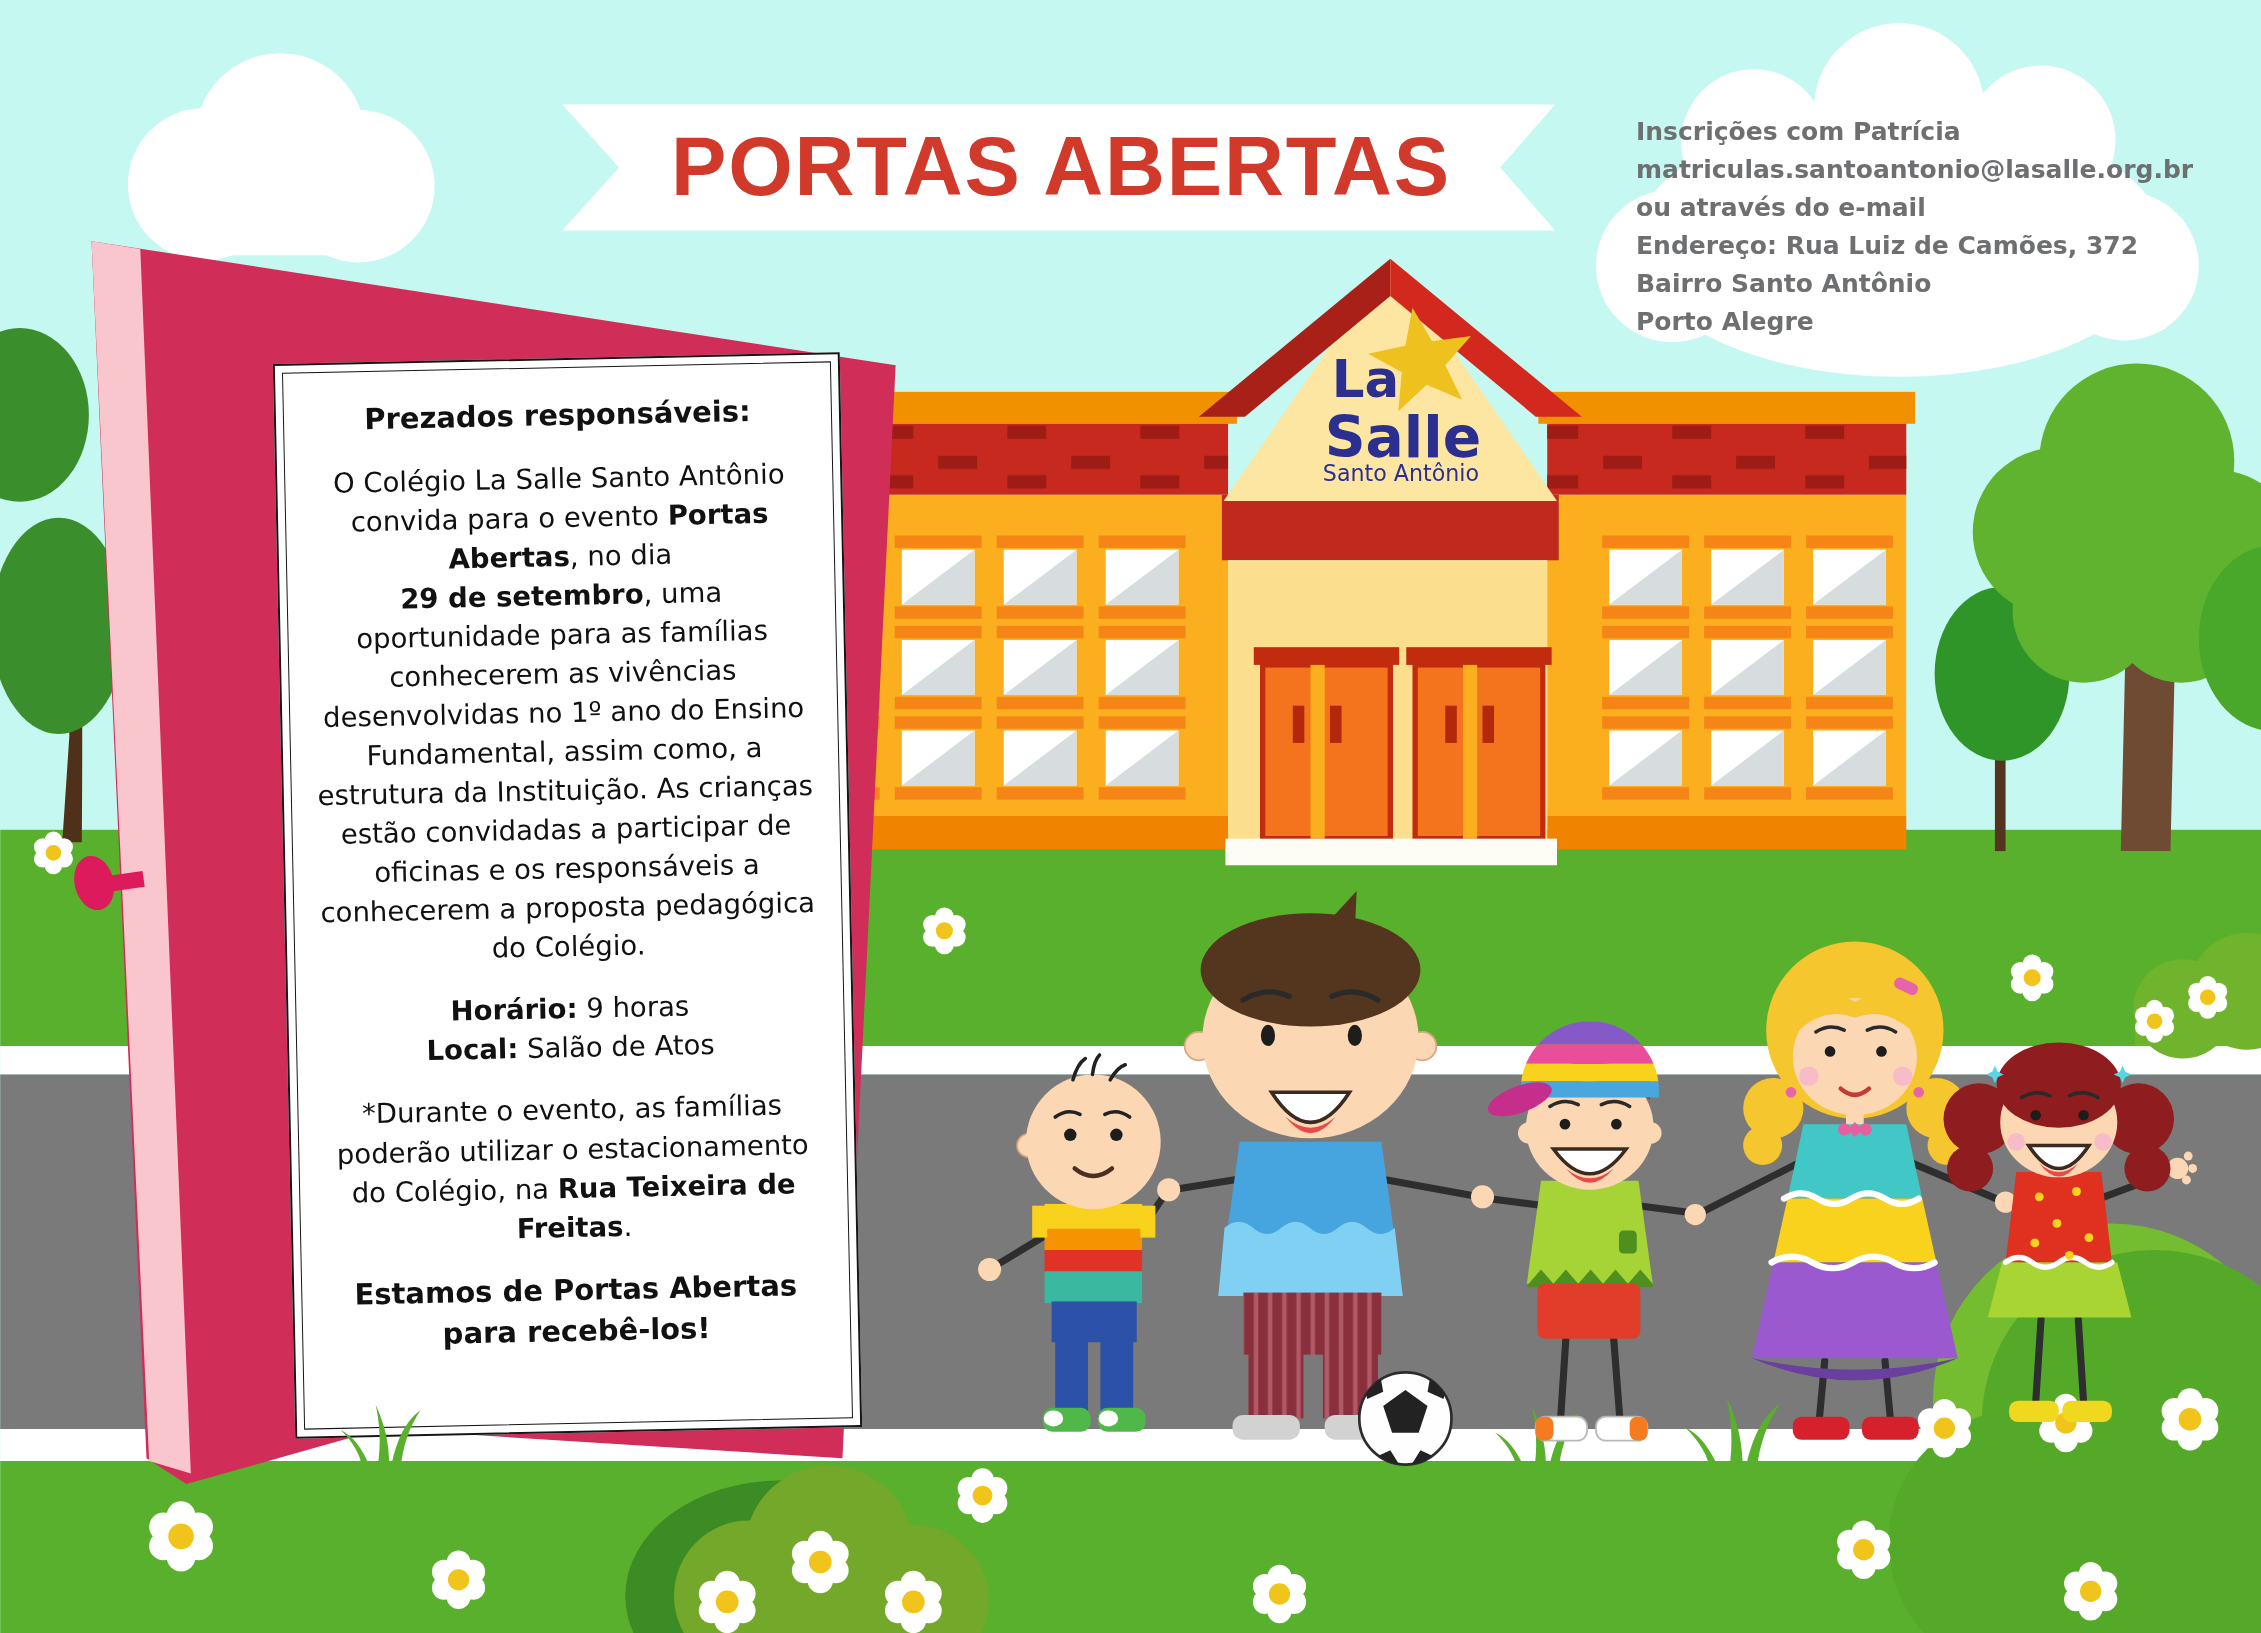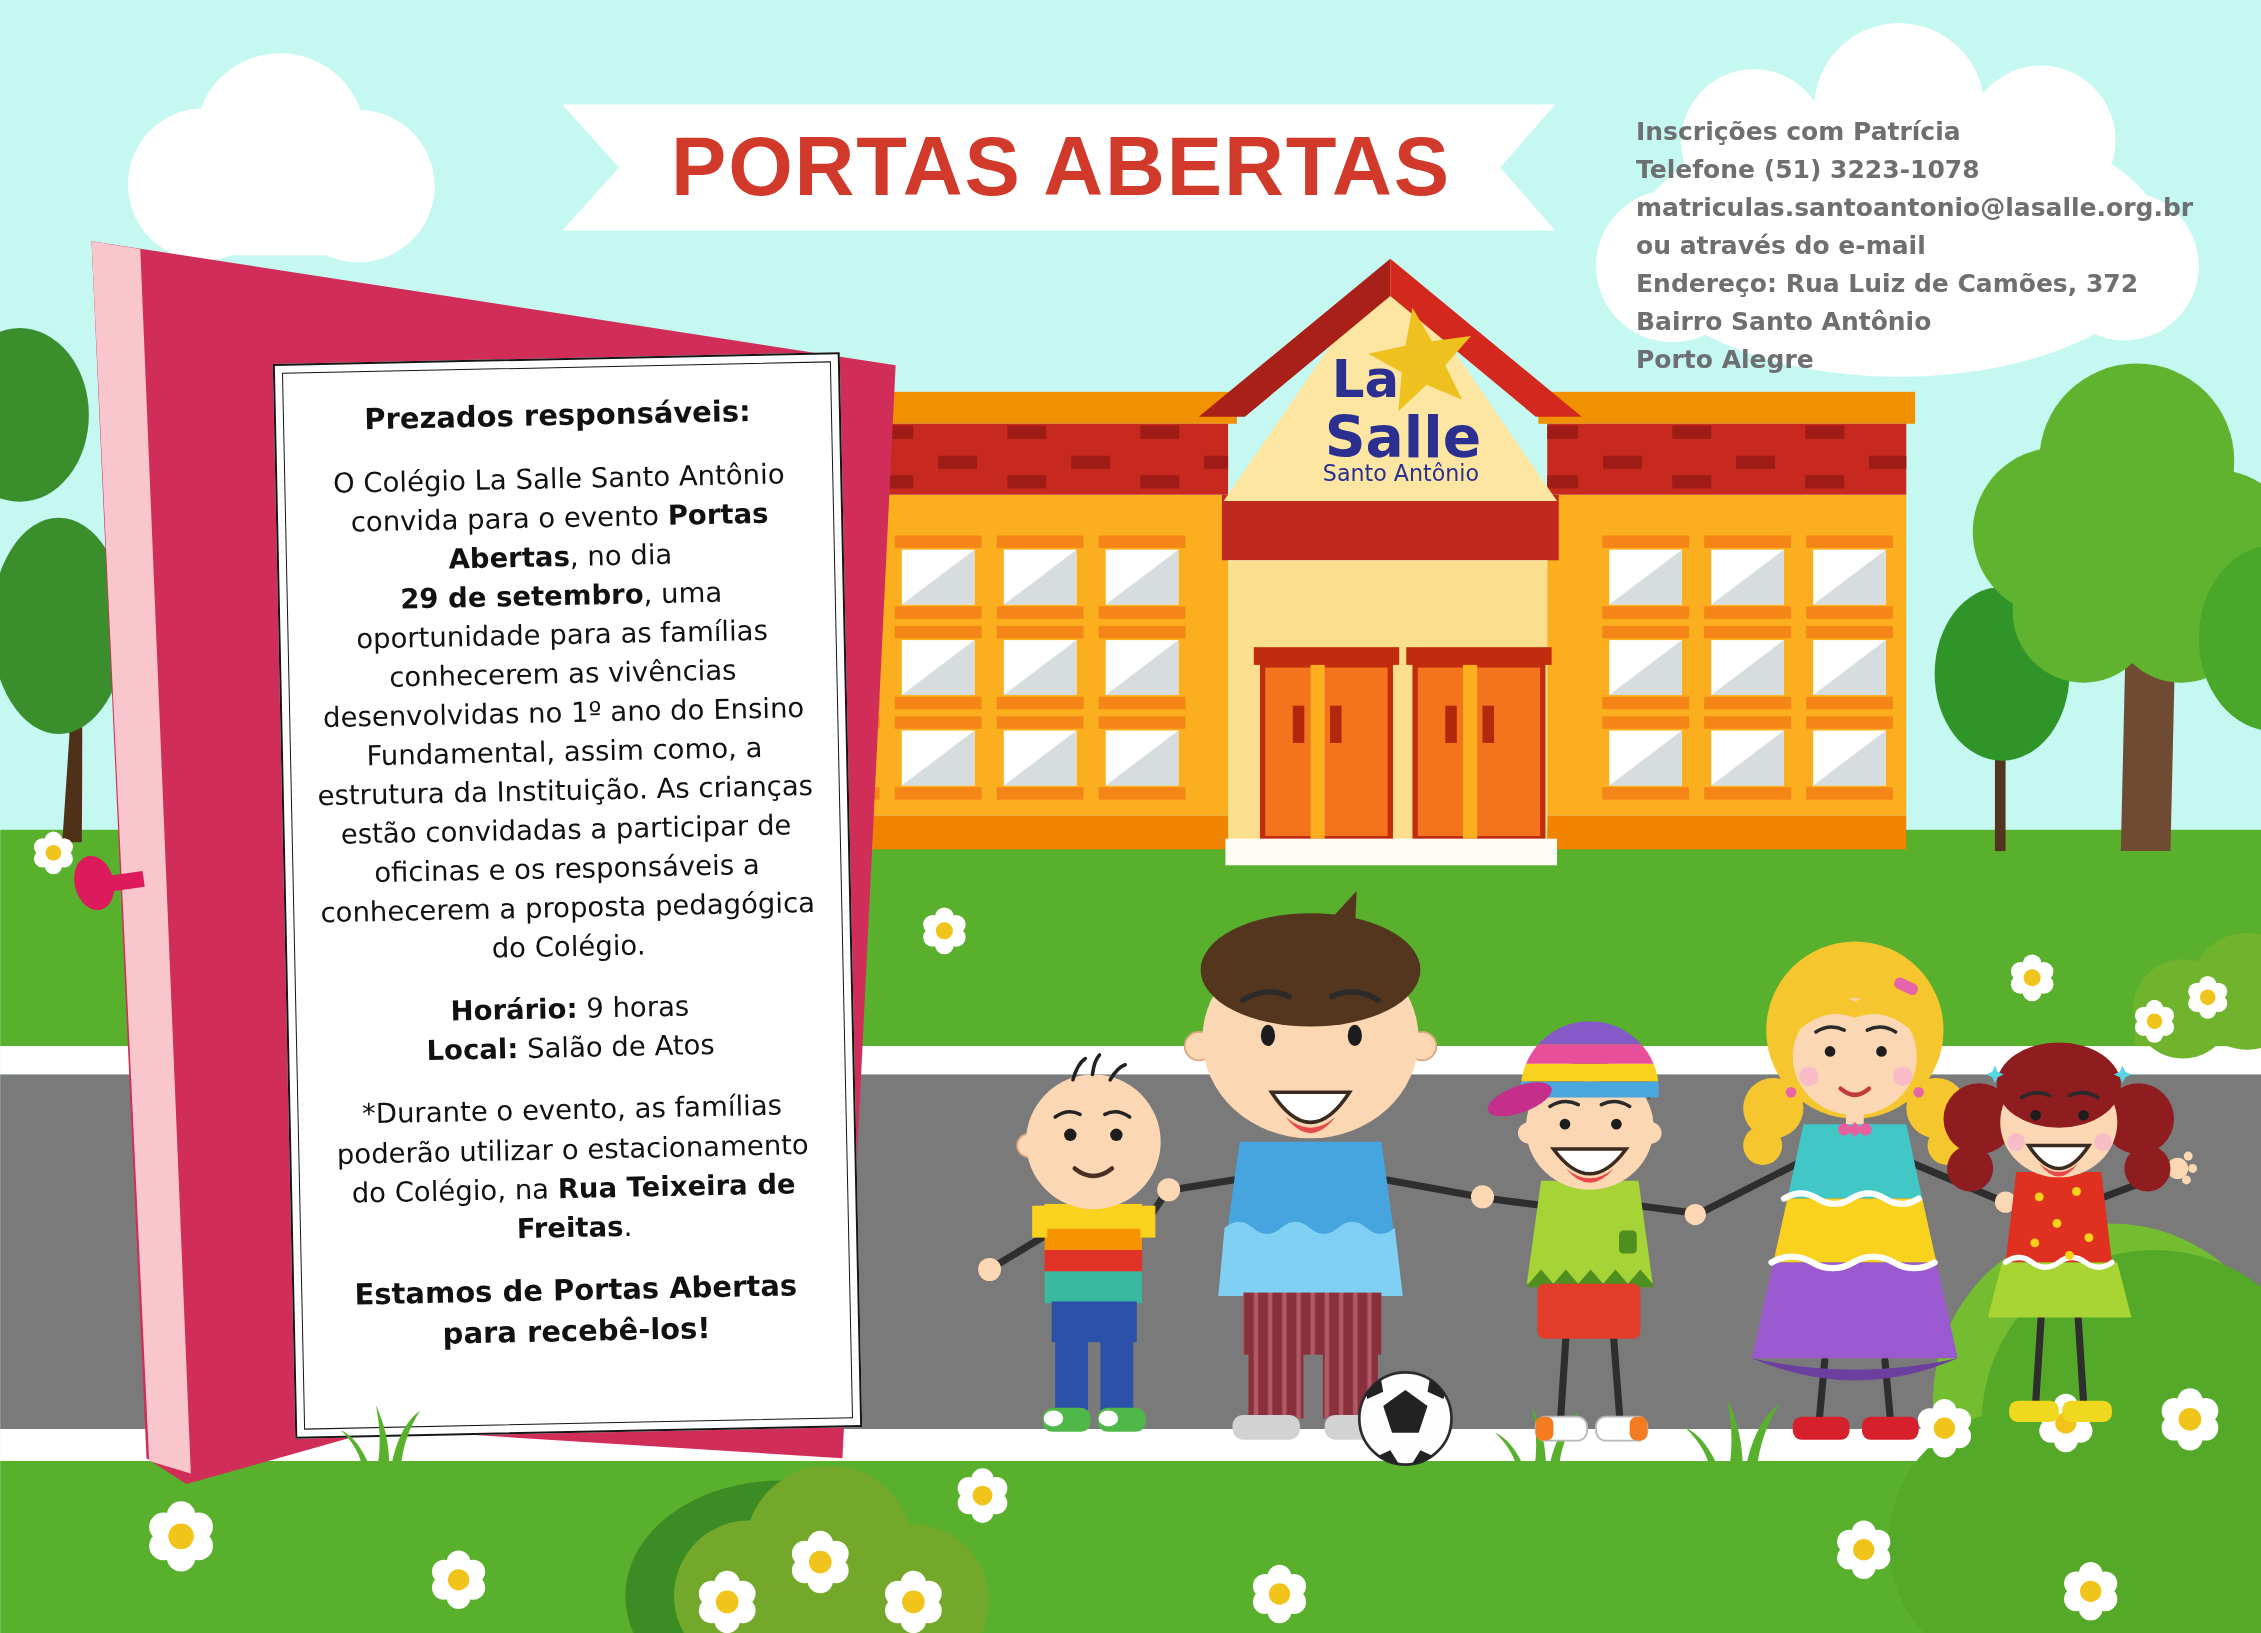--- a/index.html
+++ b/index.html
@@ -423,21 +423,20 @@
       <rect x="110" y="986" width="52" height="18" fill="#dc1a5c" transform="rotate(-8 136 995)"></rect>
       <ellipse cx="106" cy="996" rx="22" ry="31" fill="#dc1a5c" transform="rotate(-14 106 996)"></ellipse>
     </g>
   </g>
 </svg>
 
 <div class="title-banner">PORTAS ABERTAS</div>
 
 <div class="cloud-text">
   <div>Inscrições com Patrícia</div>
-  <div>Telefone (51) 3223-1078</div>
   <div>matriculas.santoantonio@lasalle.org.br</div>
   <div>ou através do e-mail</div>
   <div>Endereço: Rua Luiz de Camões, 372</div>
   <div>Bairro Santo Antônio</div>
   <div>Porto Alegre</div>
 </div>
 
 <div class="paper">
   <div class="paper-inner">
     <p class="paper-heading">Prezados responsáveis:</p>

